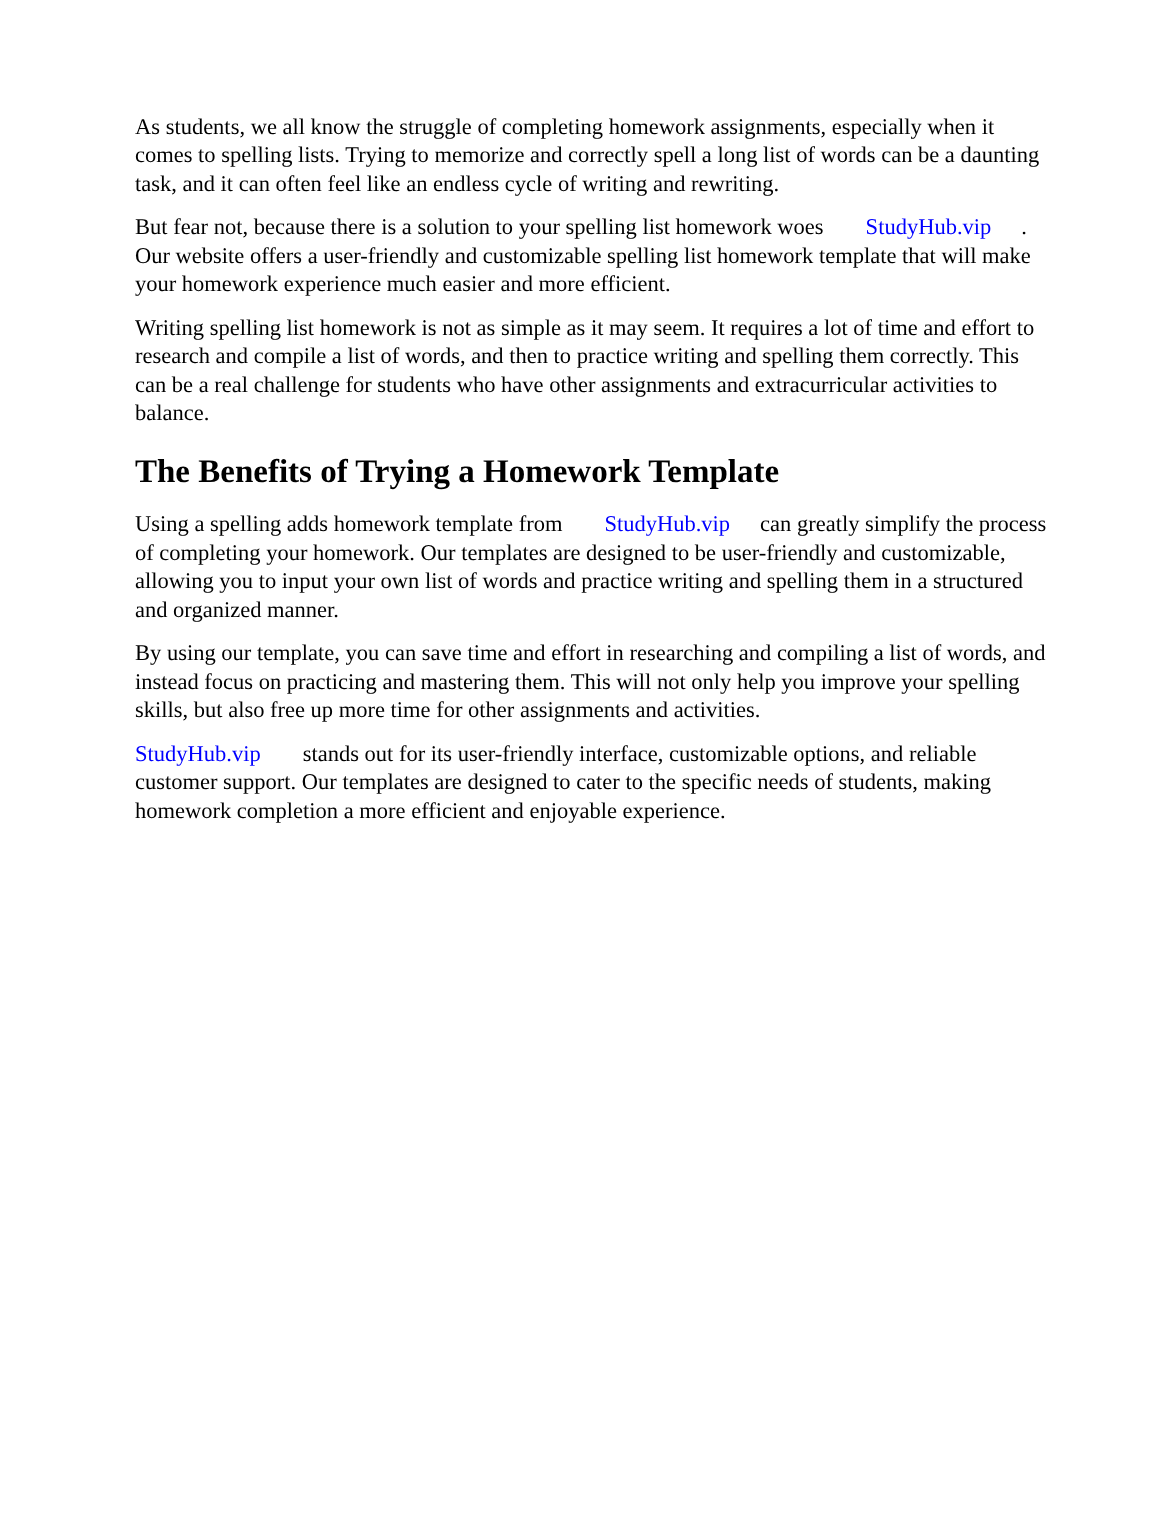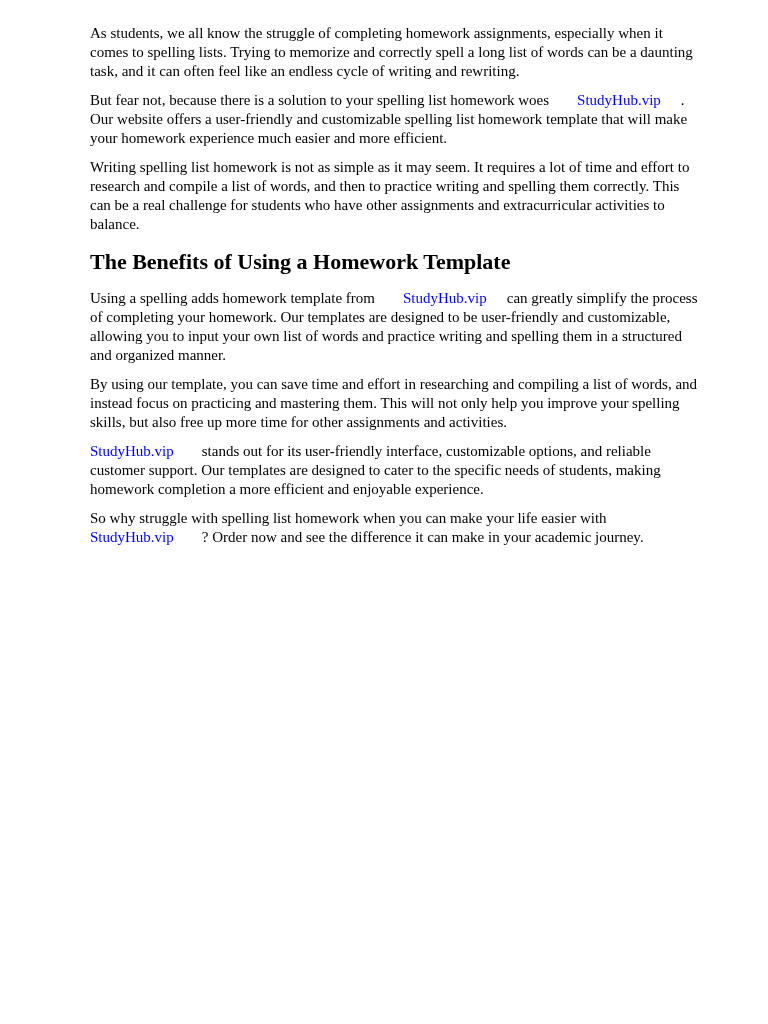--- a/index.html
+++ b/index.html
@@ -6,21 +6,21 @@
   body{
     width:768px;height:1024px;
     background:#ffffff;
     font-family:"Liberation Serif", serif;
     color:#000000;
     overflow:hidden;
   }
   .doc-page{
     box-sizing:border-box;
     width:768px;height:1024px;
-    padding:24px 34px 0 90px;
+    padding:76px 34px 0 90px;
     background:#ffffff;
   }
   .doc-body{width:644px;}
   .para{
     font-size:15px;
     line-height:19px;
     margin:0 0 10px 0;
     white-space:pre-line;
   }
   .sec-heading{
@@ -54,33 +54,31 @@
 Our website offers a user-friendly and customizable spelling list homework template that will make
 your homework experience much easier and more efficient.</span></p>
 
 
     <p class="para">Writing spelling list homework is not as simple as it may seem. It requires a lot of time and effort to
 research and compile a list of words, and then to practice writing and spelling them correctly. This
 can be a real challenge for students who have other assignments and extracurricular activities to
 balance.</p>
 
 
-    <h1 class="sec-heading">The Benefits of Using a Homework Template</h1>
+    <h1 class="sec-heading">The Benefits of Trying a Homework Template</h1>
 
     <p class="para"><span>Using a spelling adds homework template from</span><span class="doc-link" style="color: rgb(0, 0, 255);">StudyHub.vip</span><span>can greatly simplify the process
 of completing your homework. Our templates are designed to be user-friendly and customizable,
 allowing you to input your own list of words and practice writing and spelling them in a structured
 and organized manner.</span></p>
 
     <p class="para">By using our template, you can save time and effort in researching and compiling a list of words, and
 instead focus on practicing and mastering them. This will not only help you improve your spelling
 skills, but also free up more time for other assignments and activities.</p>
 
 
     <p class="para"><span class="doc-link line-start" style="color: rgb(0, 0, 255);">StudyHub.vip</span><span>stands out for its user-friendly interface, customizable options, and reliable
 customer support. Our templates are designed to cater to the specific needs of students, making
 homework completion a more efficient and enjoyable experience.</span></p>
 
-    <p class="para"><span>So why struggle with spelling list homework when you can make your life easier with
-</span><span class="doc-link line-start" style="color: rgb(0, 0, 255);">StudyHub.vip</span><span>? Order now and see the difference it can make in your academic journey.</span></p>
 
   </div>
 </div>
 
 </body></html>

